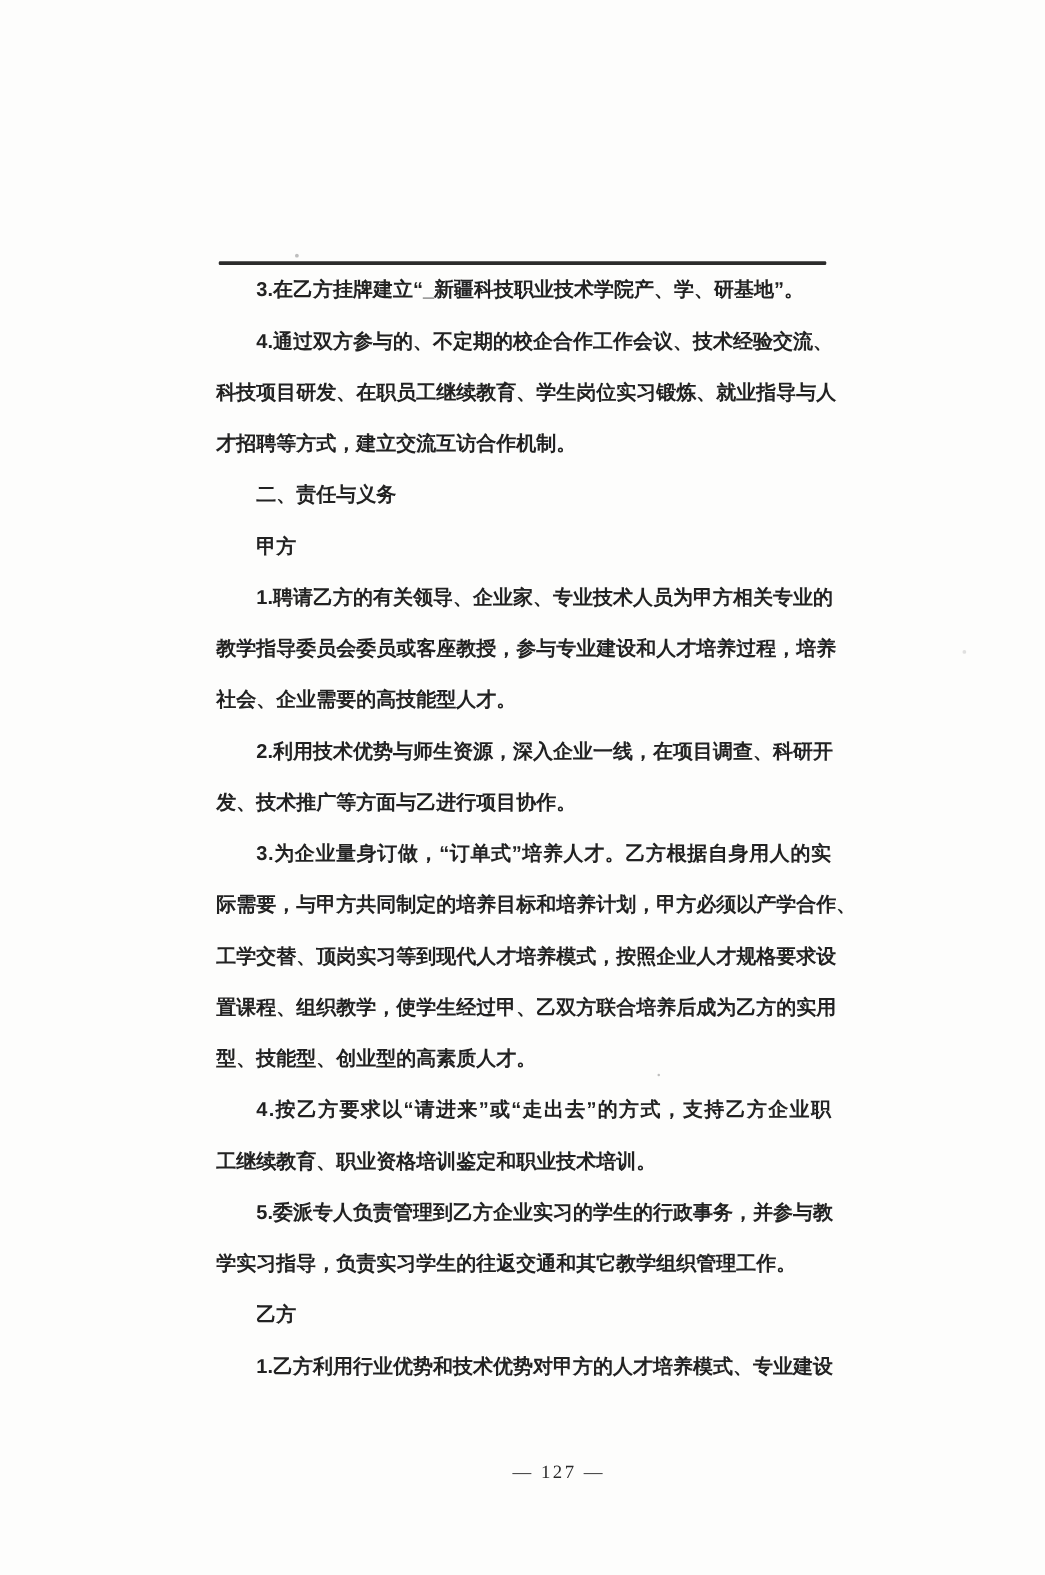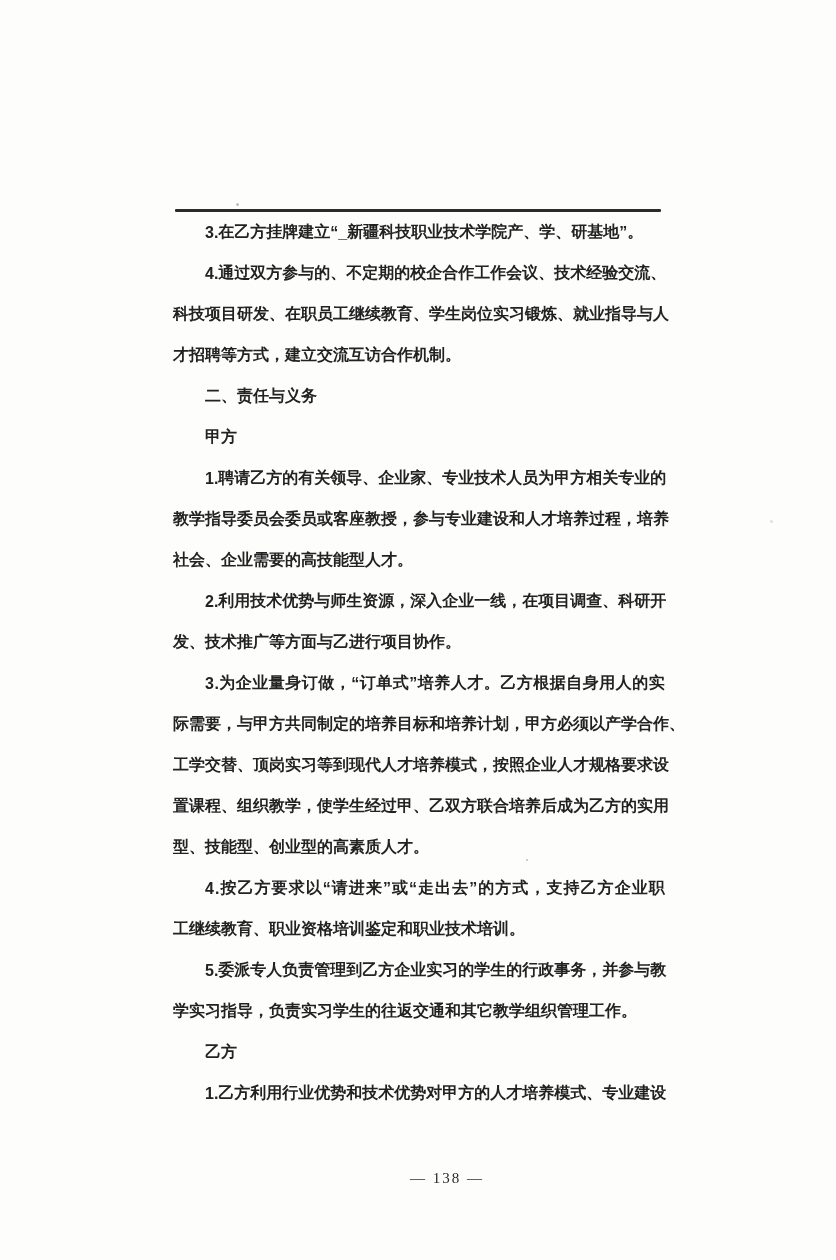--- a/index.html
+++ b/index.html
@@ -645,14 +645,14 @@
         <span>模</span>
         <span>式</span>
         <span>、</span>
         <span>专</span>
         <span>业</span>
         <span>建</span>
         <span>设</span>
       </div>
     </main>
 
-  <footer class="pagenum">— 138 —</footer>
+  <footer class="pagenum">— 127 —</footer>
 </div>
 
 </body></html>

